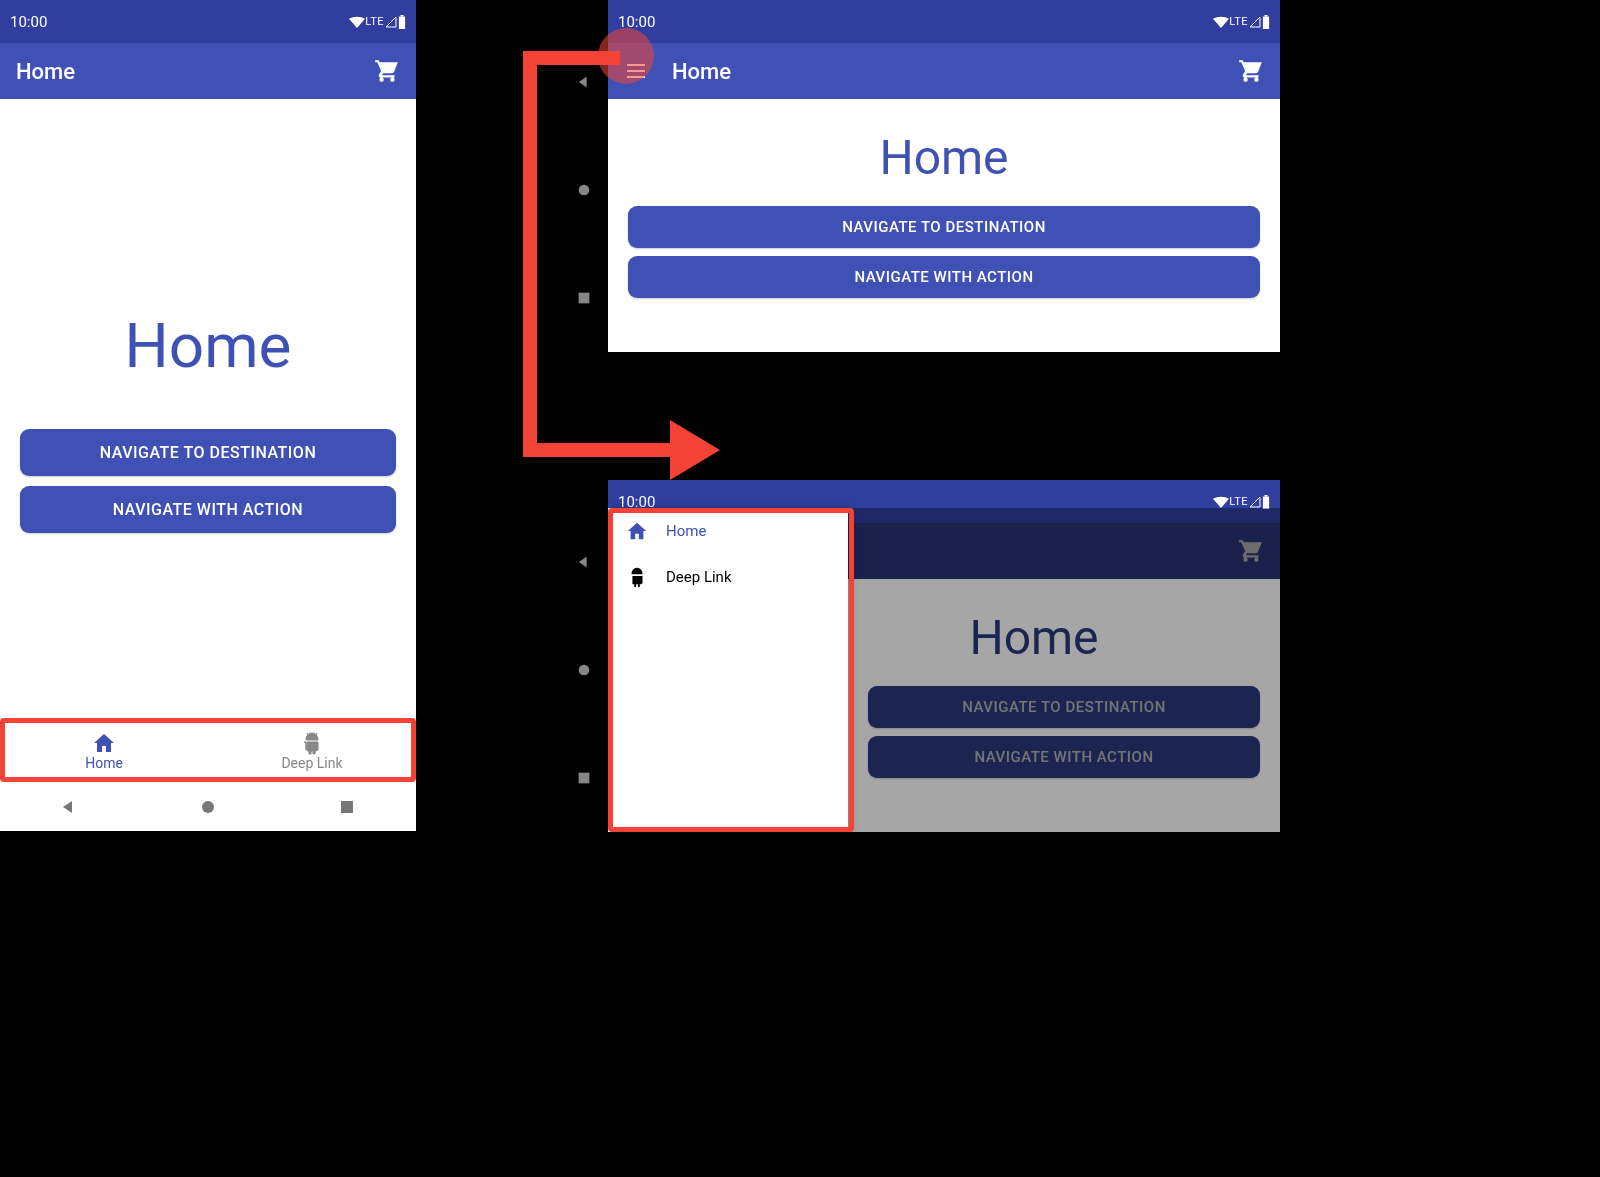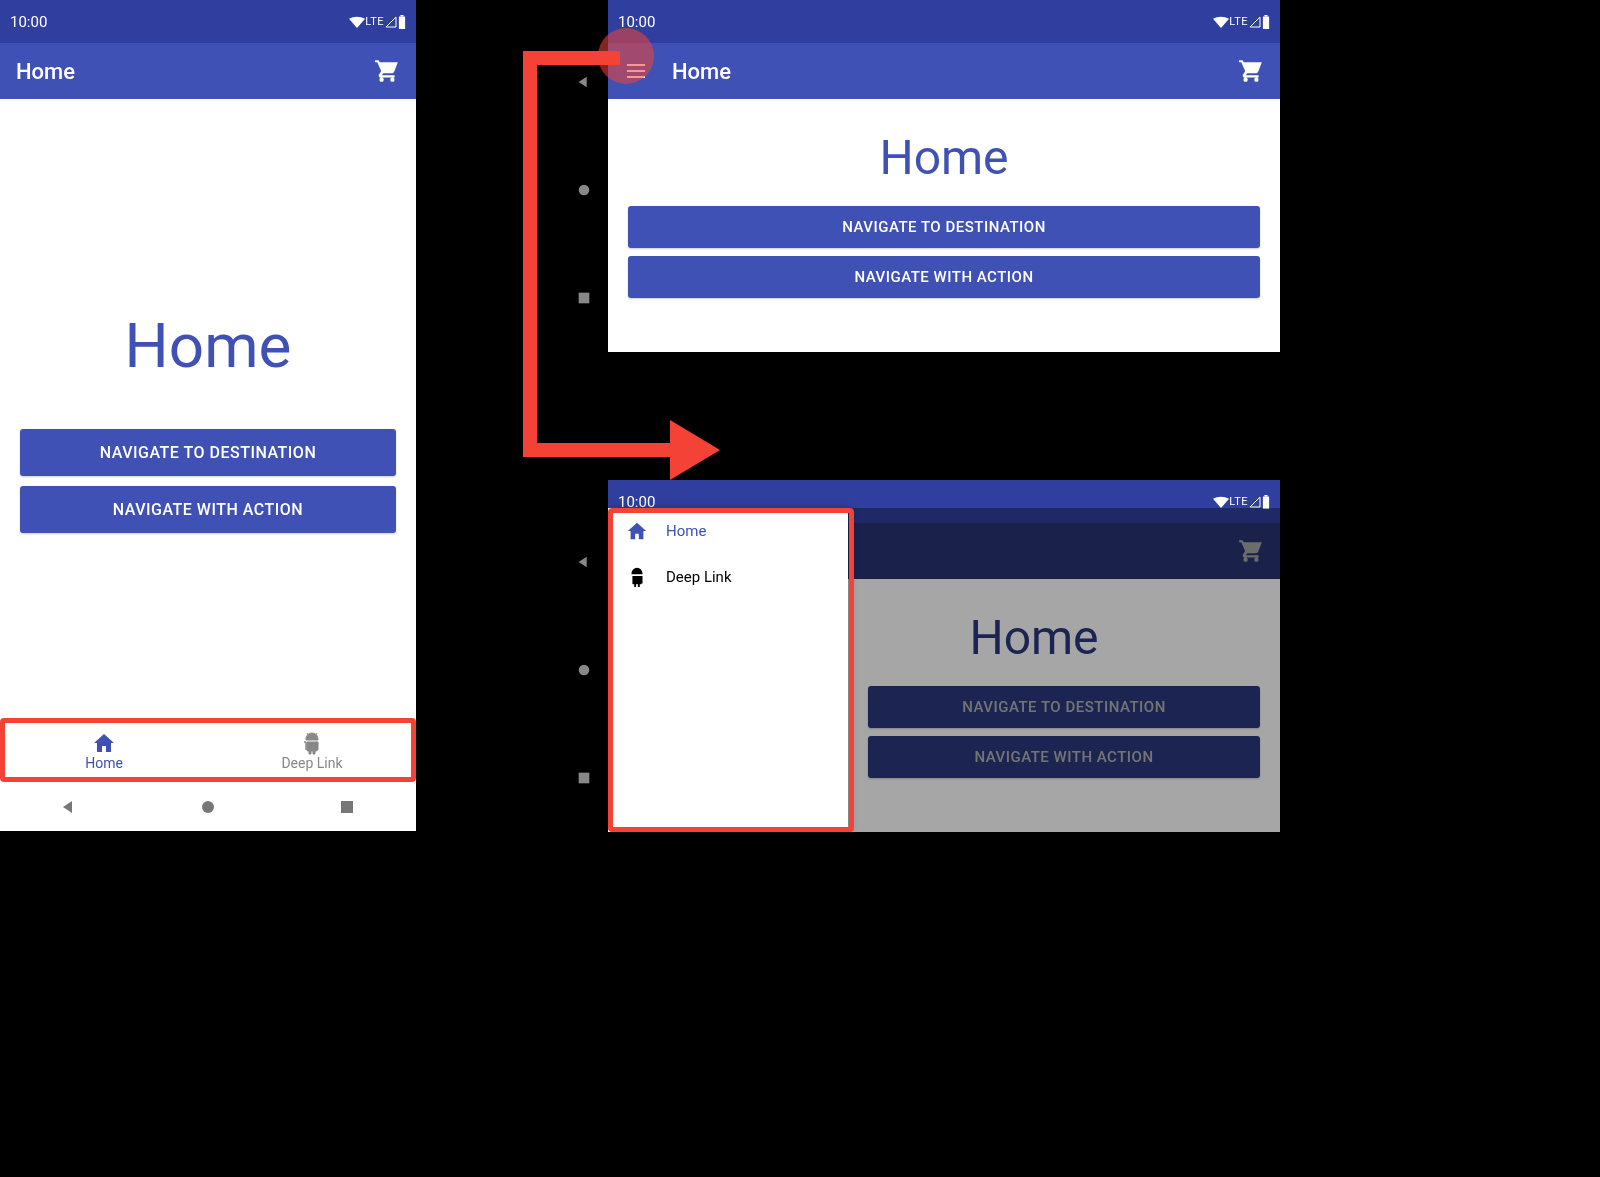--- a/index.html
+++ b/index.html
@@ -42,21 +42,21 @@
   .app-bar .title { flex: 1; font-weight: 500; }
 
   .btn {
     background: #3F51B5;
     color: #fff;
     font-size: 16px;
     font-weight: 500;
     letter-spacing: 0.5px;
     padding: 14px 0;
     text-align: center;
-    border-radius: 3px;
+    border-radius: 9px;
     margin: 10px 20px;
     box-shadow: 0 1px 2px rgba(0,0,0,0.2);
   }
   .big-title {
     color: #3F51B5;
     font-size: 56px;
     text-align: center;
   }
 
   

